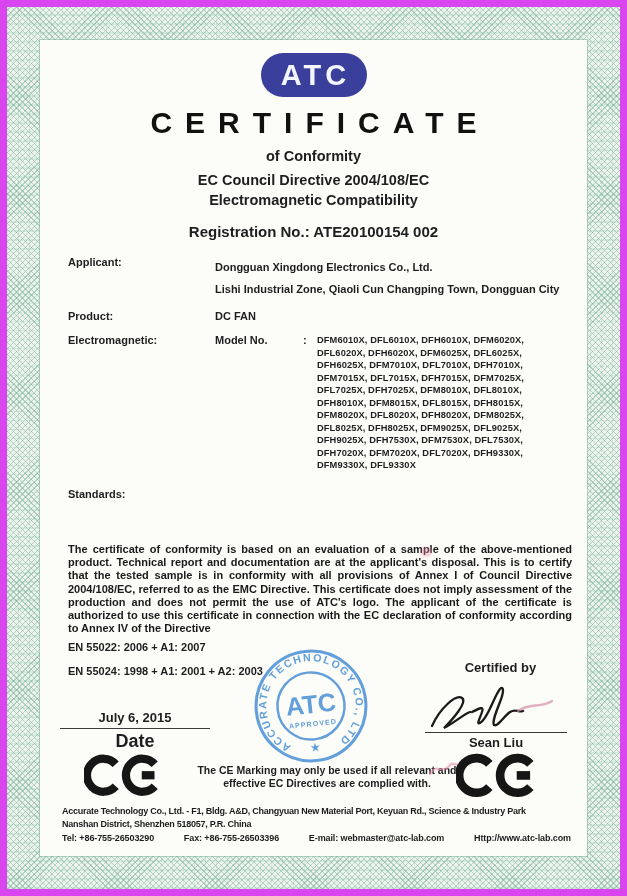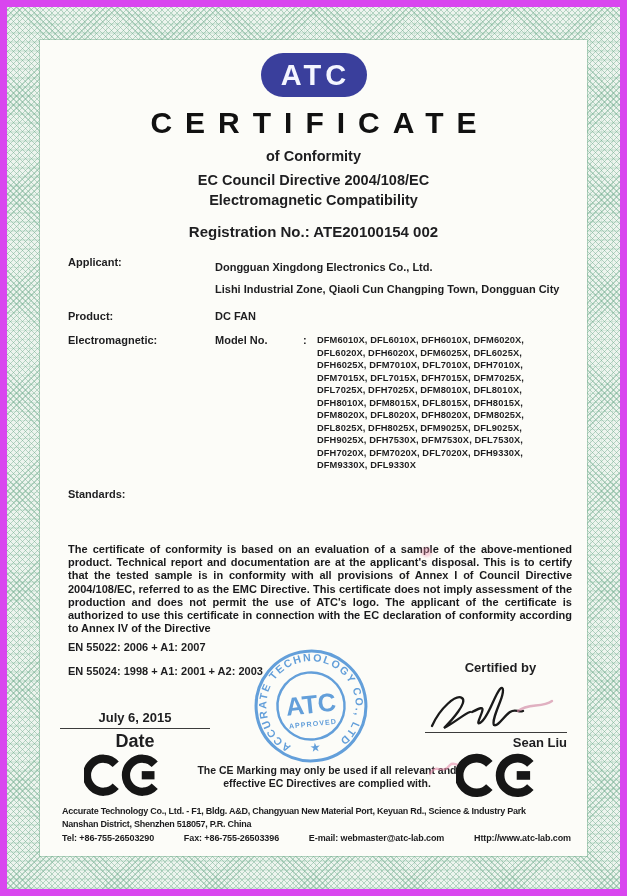--- a/index.html
+++ b/index.html
@@ -65,21 +65,21 @@
   .para {
     position:absolute; left:68px; top:543px; width:504px;
     font-size:11px; font-weight:bold; line-height:13.2px; text-align:justify; color:#1a1a1c;
   }
 
   
   .stamp { position:absolute; left:250px; top:645px; width:122px; height:122px; transform:rotate(-6deg); opacity:.88; }
 
   
   .certified { position:absolute; left:428px; top:660px; width:145px; text-align:center; font-size:13px; font-weight:bold; }
-  .sig-block { position:absolute; left:425px; top:680px; width:142px; text-align:right; }
+  .sig-block { position:absolute; left:425px; top:680px; width:142px; text-align:center; }
   .sig-block svg { display:block; }
   .sig-line { border-bottom:1.6px solid #3c3c3c; margin-top:-6px; }
   .sig-name { font-size:13px; font-weight:bold; margin-top:2px; }
 
   
   .date-block { position:absolute; left:60px; top:710px; width:150px; text-align:center; }
   .date-value { font-size:13px; font-weight:bold; padding-bottom:3px; border-bottom:1.6px solid #3c3c3c; }
   .date-label { font-size:18px; font-weight:bold; margin-top:2px; }
 
   

